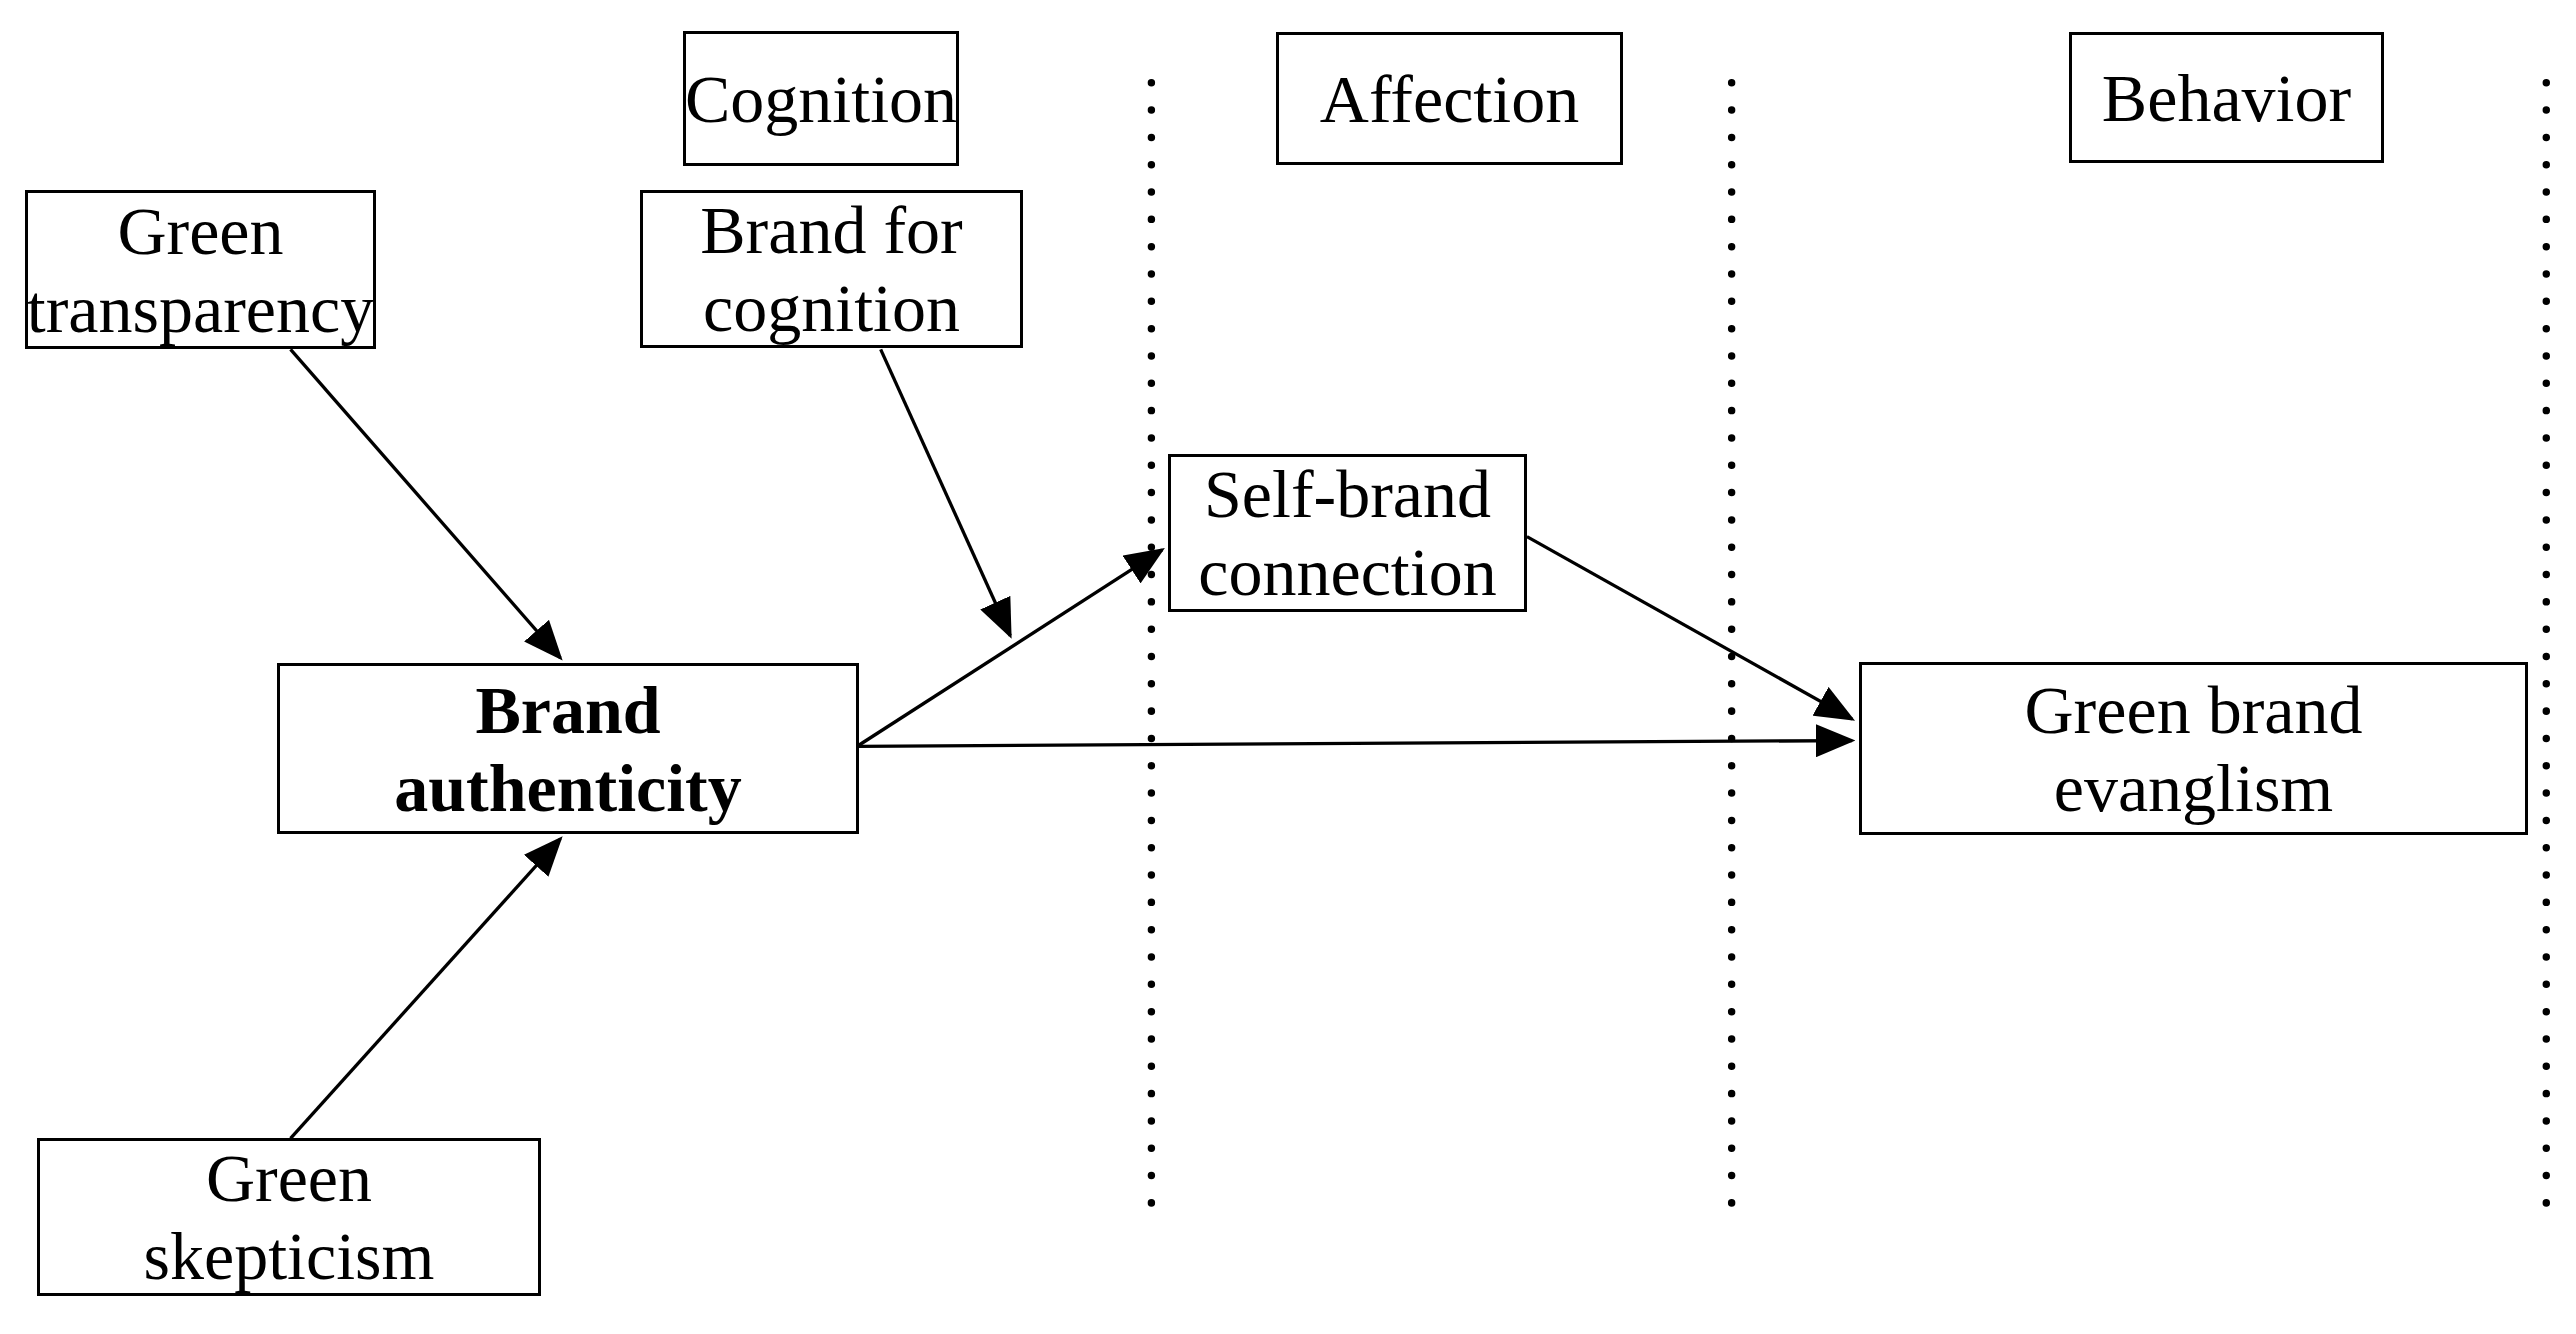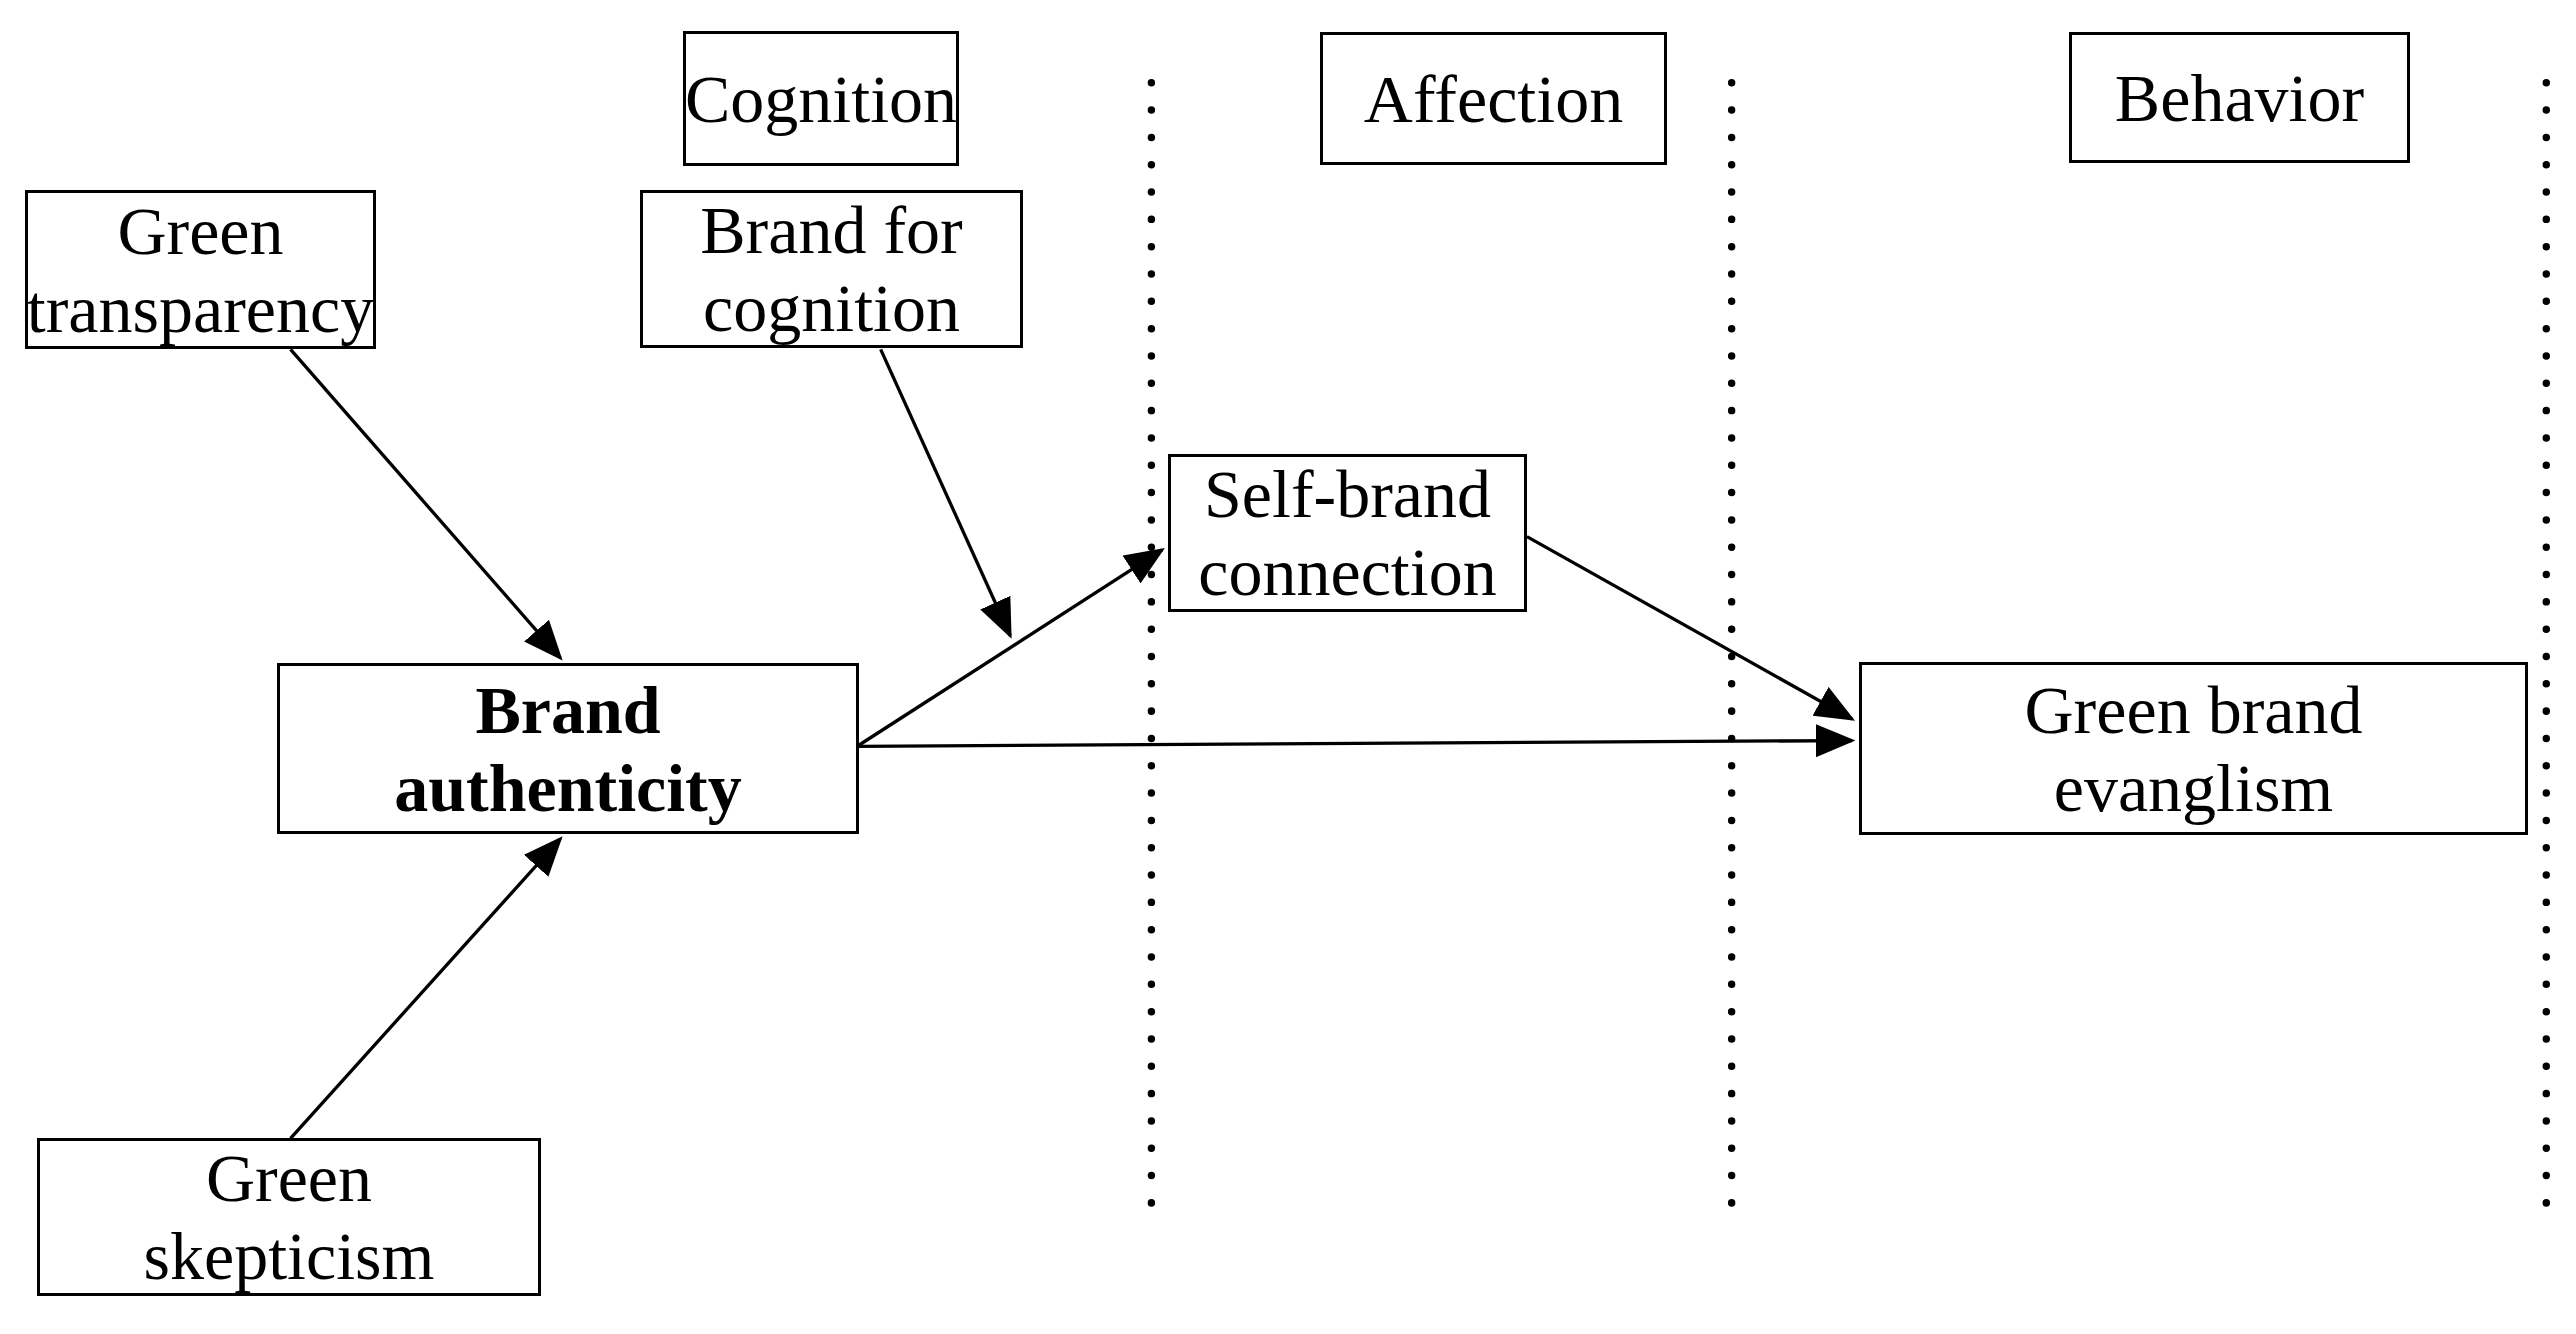--- a/index.html
+++ b/index.html
@@ -52,22 +52,22 @@
 
     <line class="edge" x1="352" y1="423" x2="679" y2="797" marker-end="url(#arrow)"></line>
     <line class="edge" x1="352" y1="1379" x2="679" y2="1016" marker-end="url(#arrow)"></line>
     <line class="edge" x1="1040" y1="903" x2="1408" y2="666" marker-end="url(#arrow)"></line>
     <line class="edge" x1="1067" y1="423" x2="1224" y2="770" marker-end="url(#arrow)"></line>
     <line class="edge" x1="1040" y1="904" x2="2244" y2="897" marker-end="url(#arrow)"></line>
     <line class="edge" x1="1850" y1="650" x2="2244" y2="871" marker-end="url(#arrow)"></line>
   </svg>
 
   <div class="box hdr" style="left:683px; top:31px; width:276px; height:135px;">Cognition</div>
-  <div class="box hdr" style="left:1276px; top:32px; width:347px; height:133px;margin-left:44px;">Affection</div>
-  <div class="box hdr" style="left:2069px; top:32px; width:341px; height:131px;text-align:center;">Behavior</div>
+  <div class="box hdr" style="left:1276px; top:32px; width:347px; height:133px;">Affection</div>
+  <div class="box hdr" style="left:2069px; top:32px; width:315px; height:131px;text-align:center;">Behavior</div>
 
   <div class="box" style="left:25px; top:190px; width:351px; height:159px;">Green
 transparency</div>
   <div class="box" style="left:640px; top:190px; width:383px; height:158px;">Brand for
 cognition</div>
   <div class="box" style="left:1168px; top:454px; width:359px; height:158px;">Self-brand
 connection</div>
   <div class="box" style="left:277px; top:663px; width:582px; height:171px;font-weight:bold;">Brand
 authenticity</div>
   <div class="box" style="left:1859px; top:649px; width:669px; height:173px;margin-top:13px;">Green brand

